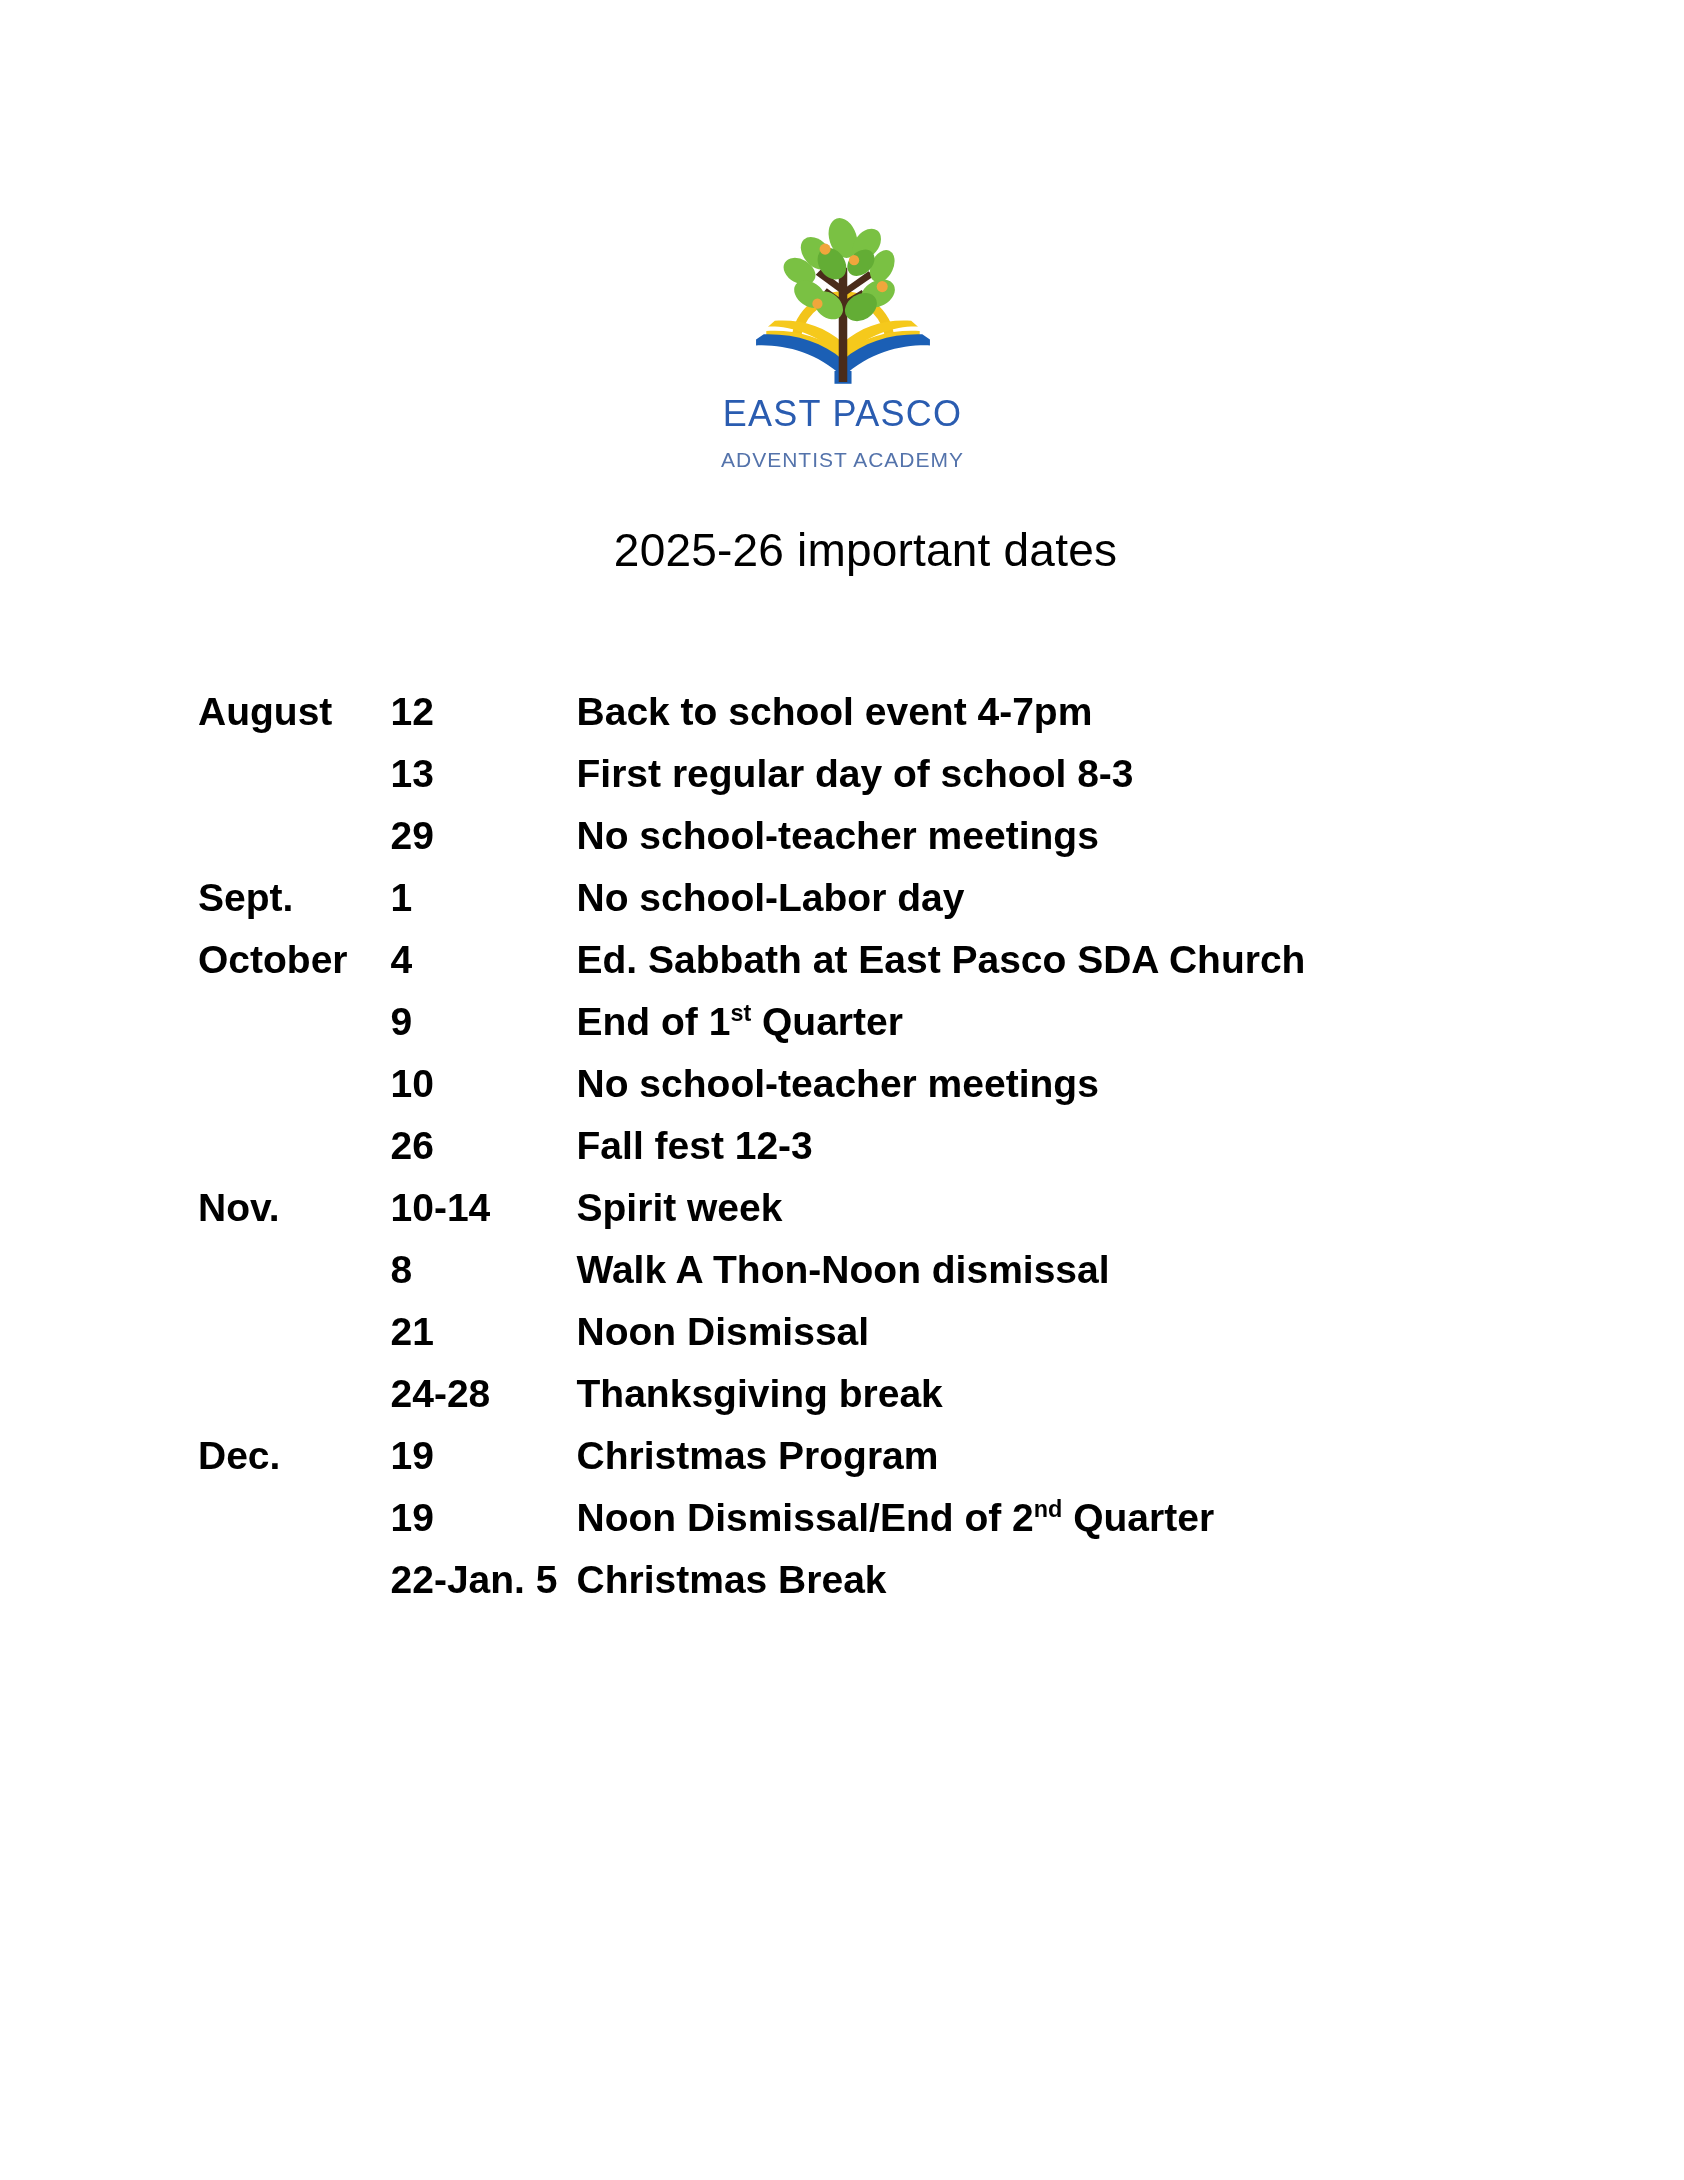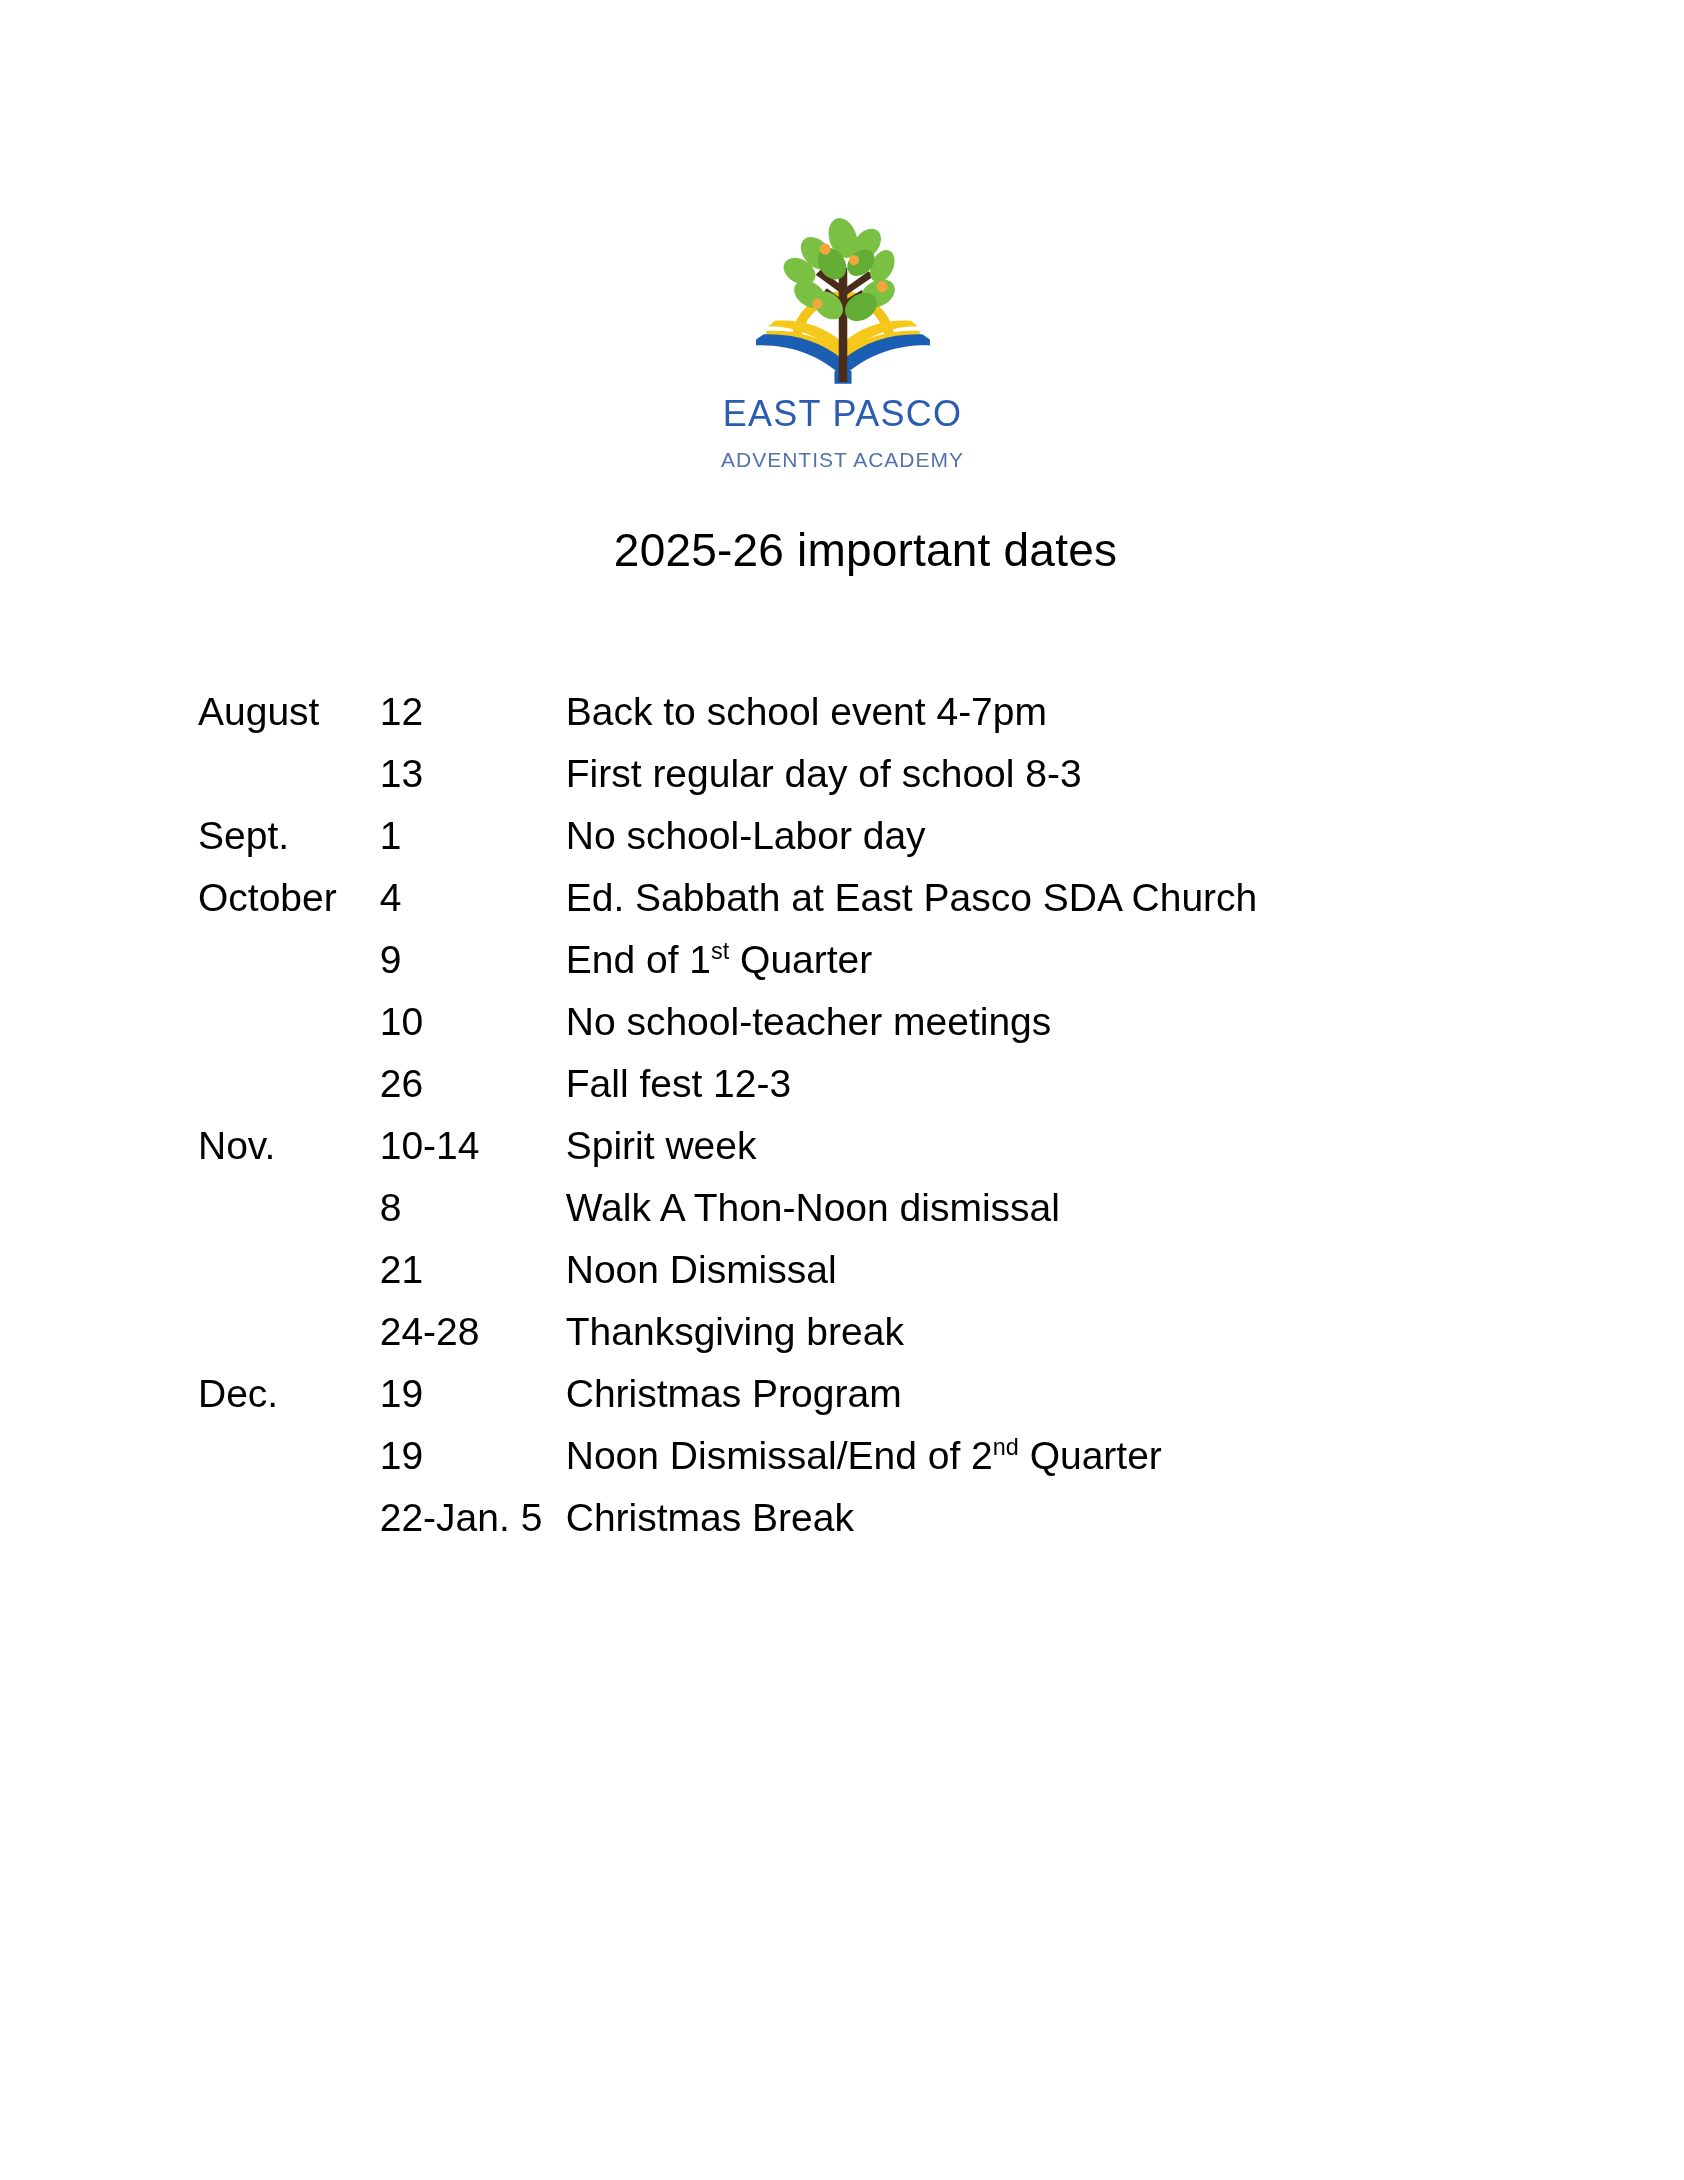--- a/index.html
+++ b/index.html
@@ -66,21 +66,21 @@
   
   .dates-table {
     position: absolute;
     left: 198px;
     top: 681px;
     width: 1363px;
     border-collapse: collapse;
   }
   .dates-table td {
     font-size: 39px;
-    font-weight: 400;
+    font-weight: 700;
     color: #000;
     padding: 0;
     height: 62px;
     vertical-align: middle;
     white-space: nowrap;
     line-height: 1.05;
   }
   .col-month { width: 44px; padding-right: 0 !important; }
   .col-day   { width: 186px; }
   .col-event { width: auto; }
@@ -149,20 +149,25 @@
         <td class="col-month">August</td>
         <td class="col-day">12</td>
         <td class="col-event"><span>Back to school event 4-7pm</span></td>
       </tr>
       <tr>
         <td class="col-month"></td>
         <td class="col-day">13</td>
         <td class="col-event"><span>First regular day of school 8-3</span></td>
       </tr>
       <tr>
+        <td class="col-month"></td>
+        <td class="col-day">29</td>
+        <td class="col-event"><span>No school-teacher meetings</span></td>
+      </tr>
+      <tr>
         <td class="col-month">Sept.</td>
         <td class="col-day">1</td>
         <td class="col-event"><span>No school-Labor day</span></td>
       </tr>
       <tr>
         <td class="col-month">October</td>
         <td class="col-day">4</td>
         <td class="col-event"><span>Ed. Sabbath at East Pasco SDA Church</span></td>
       </tr>
       <tr>

